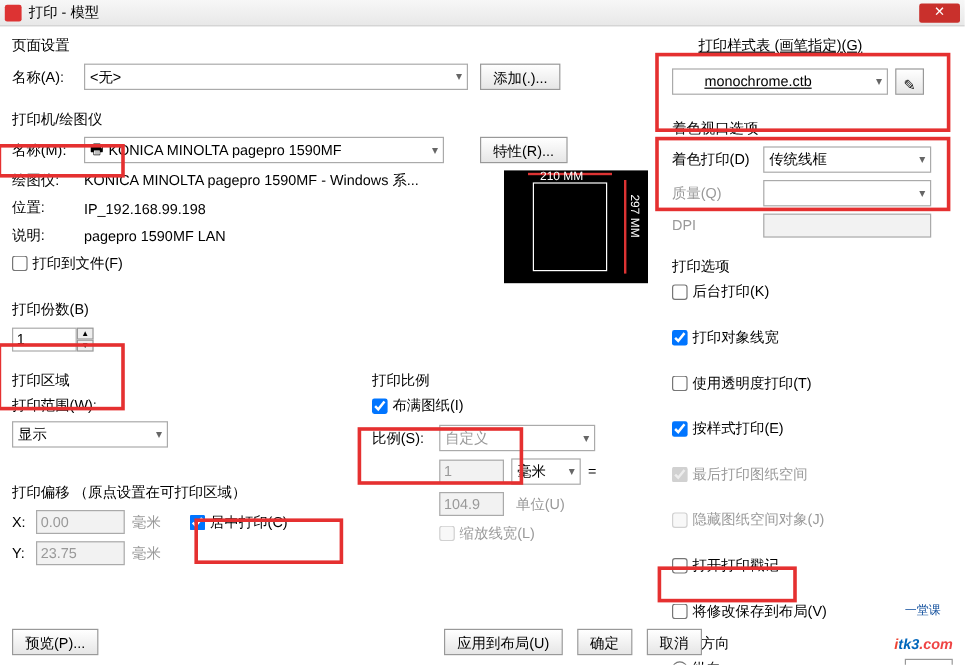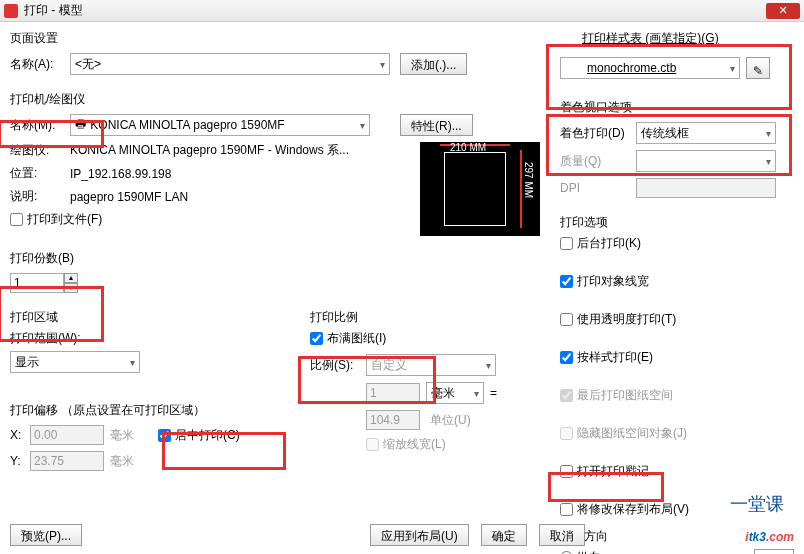--- a/index.html
+++ b/index.html
@@ -26,21 +26,21 @@
 .preview .txt-side{position:absolute;right:6px;top:20px;color:#fff;font-size:10px;writing-mode:vertical-rl;}
 .preview .arrow{position:absolute;background:#d33;}
 .preview .aw{height:2px;width:70px;left:20px;top:2px;}
 .preview .ah{width:2px;height:78px;right:18px;top:8px;}
 .dim { color:#999; }
 .underline { text-decoration: underline; margin-left: 22px; }
 .orient { width:40px; height:46px; border:1px solid #999; background:#fff; display:flex; align-items:center; justify-content:center; }
 .orient svg { width:26px; height:30px; }
 .watermark { position:absolute; right:10px; bottom:6px; font-style:italic; font-weight:bold; font-size:26px; }
 .watermark .i{color:#e43;} .watermark .t{color:#06b;} .watermark .k{color:#06b;}
-.wm2{position:absolute; right:20px; bottom:38px; font-size:18px; color:#0a4a9a;}
+.wm2{position:absolute; right:20px; bottom:38px; font-size:10px; color:#0a4a9a;}
 .footer{position:absolute;left:10px;bottom:8px;display:flex;gap:60px;align-items:center;}
 .foot-r{position:absolute;left:370px;bottom:8px;display:flex;gap:12px;}
 input[type=text]{height:20px;border:1px solid #aaa;padding:0 3px;}
 input[disabled]{background:#f2f2f2;color:#999;}
 .spinner{display:inline-flex;}
 .spinner input{width:54px;}
 .spin-btns{display:flex;flex-direction:column;}
 .spin-btns span{width:14px;height:10px;border:1px solid #999;font-size:8px;text-align:center;line-height:8px;background:#eee;}
 </style>
 </head>

